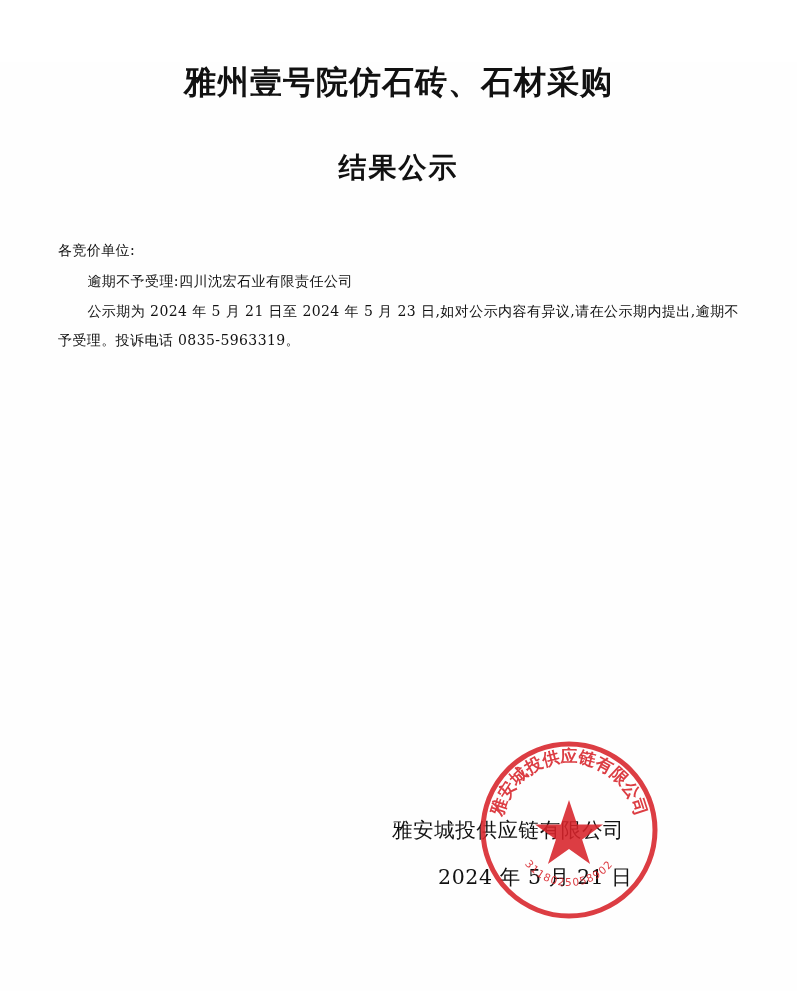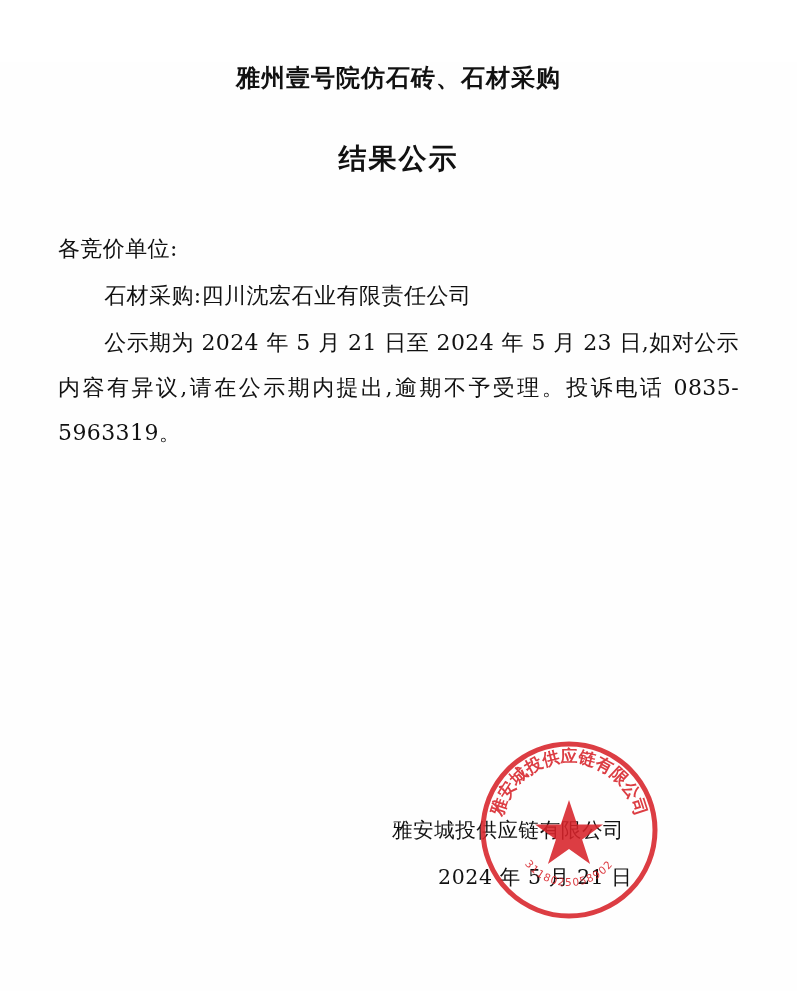--- a/index.html
+++ b/index.html
@@ -24,40 +24,40 @@
     padding: 0;
     background: #fefefe;
   }
 
   .title-block {
     margin-top: 62px;
     text-align: center;
   }
 
   .title-line-1 {
-    font-size: 24px;
+    font-size: 32px;
     font-weight: bold;
     letter-spacing: 1px;
     line-height: 1.3;
     font-family: "DejaVu Serif", "Liberation Serif", serif;
   }
 
   .title-line-2 {
     margin-top: 48px;
     font-size: 28px;
     font-weight: bold;
     letter-spacing: 2px;
     line-height: 1.3;
-    font-family: Liberation Sans, sans-serif;
+    font-family: Liberation Mono, monospace;
   }
 
   .body-block {
     margin-top: 48px;
     padding: 0 58px 0 58px;
-    font-size: 22px;
+    font-size: 14px;
     line-height: 2.05;
     letter-spacing: 0.4px;
   }
 
   .para {
     margin: 0 0 2px 0;
     text-align: justify;
   }
 
   .para.indent {
@@ -145,21 +145,21 @@
     <div class="title-line-1">雅州壹号院仿石砖、石材采购</div>
     <div class="title-line-2">结果公示</div>
   </div>
 
   <div class="body-block">
 
     <p class="para">各竞价单位:</p>
 
 
     <p class="para candidate">
-      <span>石材采购:</span><span class="candidate-name">四川沈宏石业有限责任公司</span>
+      <span>逾期不予受理:</span><span class="candidate-name">四川沈宏石业有限责任公司</span>
     </p>
 
     <p class="para indent">公示期为 2024 年 5 月 21 日至 2024 年 5 月 23 日,如对公示内容有异议,请在公示期内提出,逾期不予受理。投诉电话 0835-5963319。</p>
 
   </div>
 
   <div class="signature-block">
     <div class="sig-org">雅安城投供应链有限公司</div>
     <div class="sig-date">2024 年 5 月 21 日</div>
   </div>

